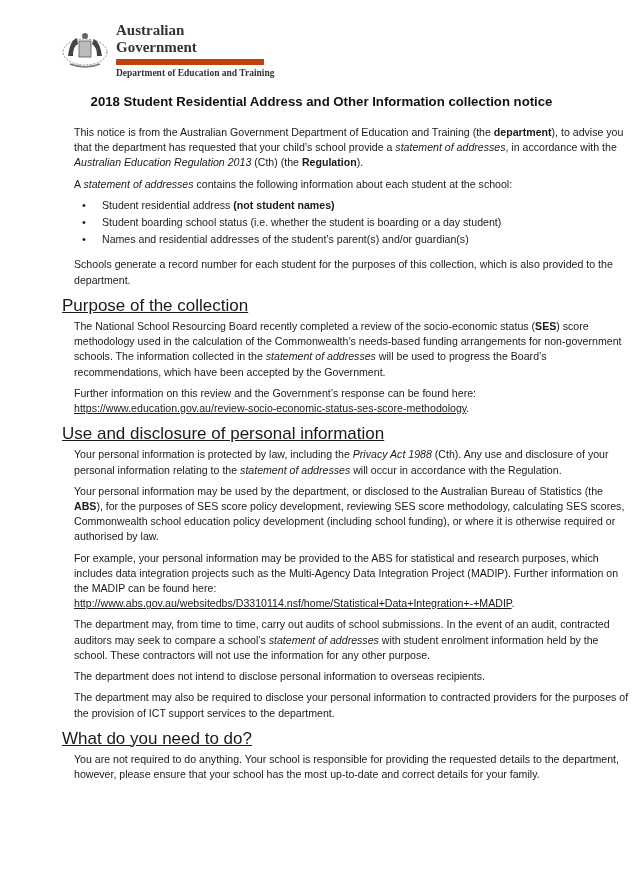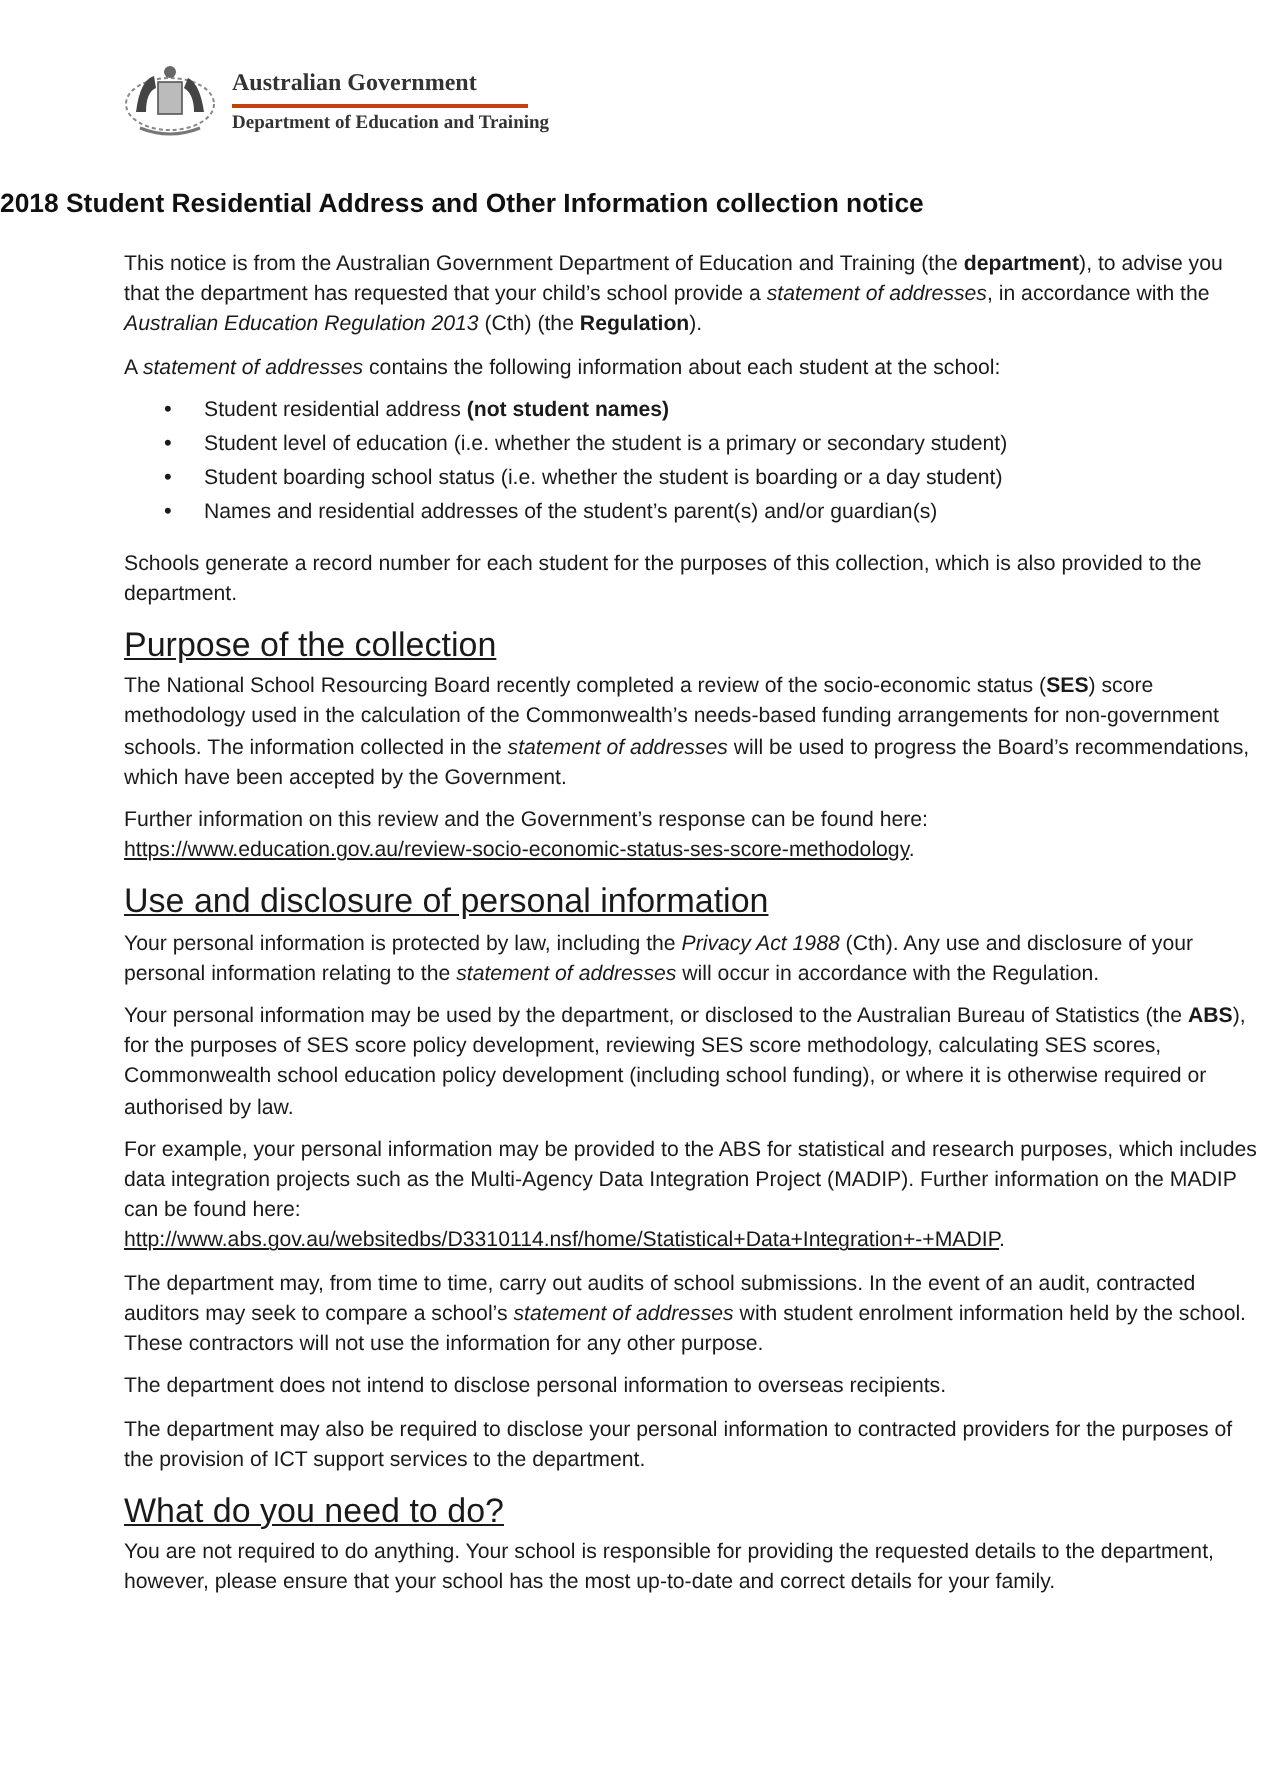--- a/index.html
+++ b/index.html
@@ -4,28 +4,28 @@
 <style>
   html, body { margin: 0; padding: 0; background: #ffffff; }
   body {
     width: 643px; height: 884px; overflow: hidden; position: relative;
     font-family: "Liberation Sans", "DejaVu Sans", sans-serif;
     color: #1a1a1a;
   }
   .header { position: absolute; left: 60px; top: 28px; height: 44px; display: flex; align-items: center; }
   .crest { width: 50px; height: 44px; }
   .gov-text { margin-left: 6px; font-family: "Liberation Serif", "DejaVu Serif", serif; font-weight: bold; }
-  .gov-line1 { font-size: 12px; color: #333; padding-bottom: 3px; border-bottom: 2px solid #c2410c; width: 148px; }
+  .gov-line1 { font-size: 15px; color: #333; padding-bottom: 3px; border-bottom: 6px solid #c2410c; width: 148px; }
   .gov-line2 { font-size: 9.5px; color: #333; padding-top: 3px; }
   .title {
-    position: absolute; left: 0; right: 0; top: 94px; 
+    position: absolute; left: 0; right: 0; top: 94px; text-align: center;
     font-weight: bold; font-size: 13.2px; color: #111;
   }
   .content { position: absolute; left: 62px; top: 125px; width: 568px; font-size: 10.6px; line-height: 15.2px; }
-  p { margin: 0 0 6px 0; }
+  p { margin: 0 0 6px 12px; }
   .sec-head { text-decoration: underline; font-size: 17px; margin: 10px 0 6px 0; }
   ul { margin: 4px 0 10px 0; padding-left: 40px; list-style: none; }
   li { position: relative; margin: 0 0 2px 0; }
   li::before { content: "\2022"; position: absolute; left: -20px; font-size: 11px; }
   .link { text-decoration: underline; color: #1a1a1a; }
   b { font-weight: bold; }
   i { font-style: italic; }
 </style>
 </head>
 <body>
@@ -45,21 +45,20 @@
   </div>
 </div>
 
 <div class="title">2018 Student Residential Address and Other Information collection notice</div>
 
 <div class="content">
   <p><span>This notice is from the Australian Government Department of Education and Training (the </span><b>department</b><span>), to advise you that the department has requested that your child’s school provide a </span><i>statement of addresses</i><span>, in accordance with the </span><i>Australian Education Regulation 2013</i><span> (Cth) (the </span><b>Regulation</b><span>).</span></p>
   <p><span>A </span><i>statement of addresses</i><span> contains the following information about each student at the school:</span></p>
   <ul>
     <li><span>Student residential address </span><b>(not student names)</b></li>
-    <li><span>Student level of education (i.e. whether the student is a primary or secondary student)</span></li>
     <li><span>Student boarding school status (i.e. whether the student is boarding or a day student)</span></li>
     <li><span>Names and residential addresses of the student’s parent(s) and/or guardian(s)</span></li>
   </ul>
   <p>Schools generate a record number for each student for the purposes of this collection, which is also provided to the department.</p>
 
   <div class="sec-head">Purpose of the collection</div>
   <p><span>The National School Resourcing Board recently completed a review of the socio-economic status (</span><b>SES</b><span>) score methodology used in the calculation of the Commonwealth’s needs-based funding arrangements for non-government schools. The information collected in the </span><i>statement of addresses</i><span> will be used to progress the Board’s recommendations, which have been accepted by the Government.</span></p>
   <p><span>Further information on this review and the Government’s response can be found here:</span><br><a class="link">https://www.education.gov.au/review-socio-economic-status-ses-score-methodology</a>.</p>
 
   <div class="sec-head">Use and disclosure of personal information</div>

